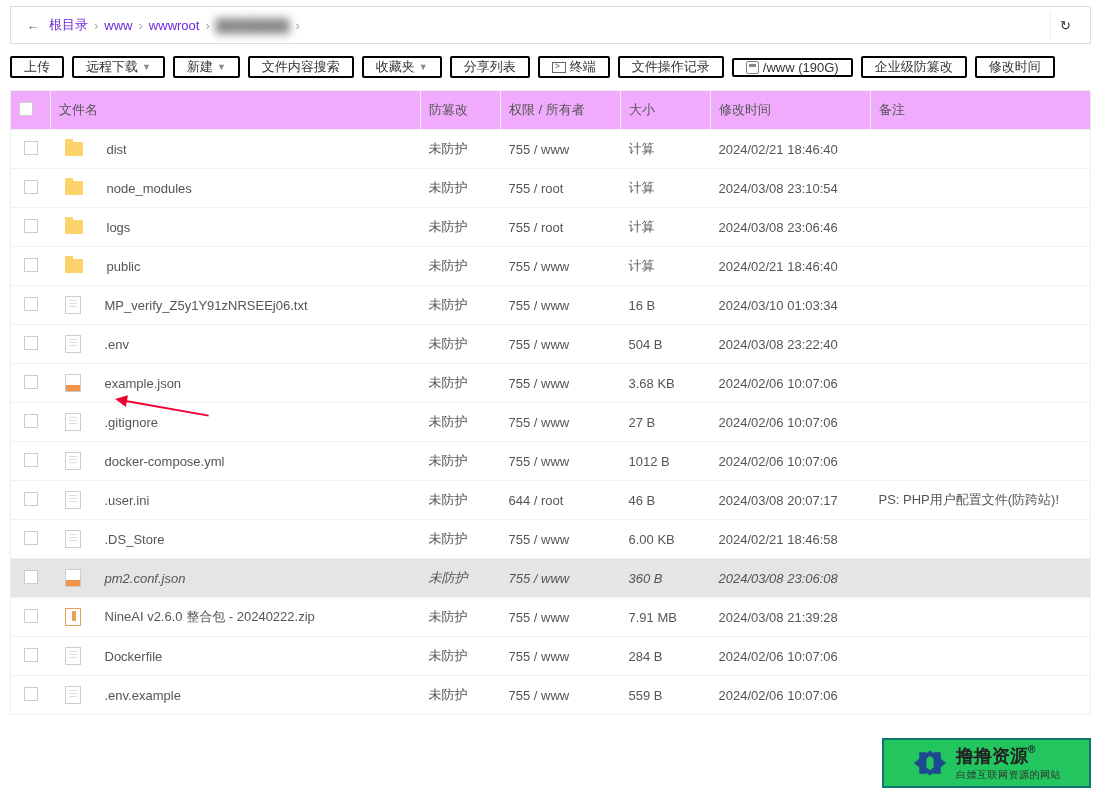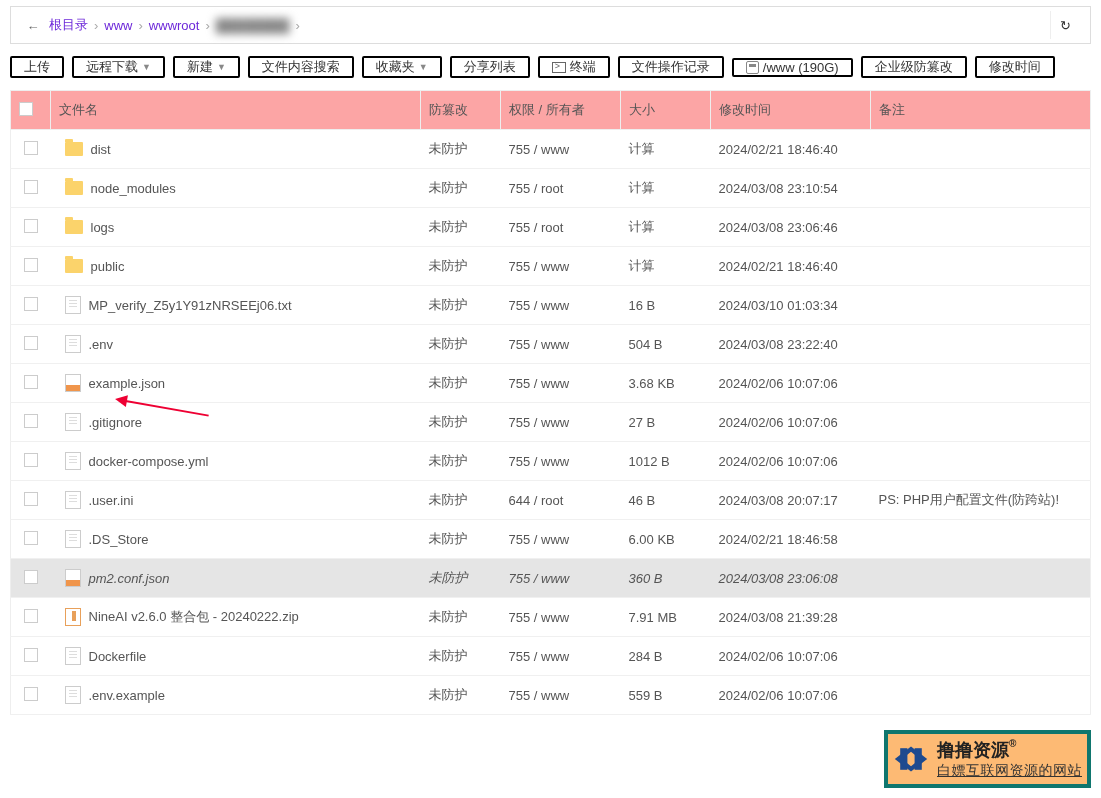--- a/index.html
+++ b/index.html
@@ -9,51 +9,51 @@
 .breadcrumb-bar .crumb { color: #6d28d9; padding: 0 4px; cursor: pointer; }
 .breadcrumb-bar .sep { color: #aaa; padding: 0 2px; }
 .breadcrumb-bar .blur { filter: blur(4px); color: #888; }
 .breadcrumb-bar .refresh { margin-left: auto; width: 30px; text-align: center; cursor: pointer; border-left: 1px solid #eee; height: 100%; display: flex; align-items: center; justify-content: center; }
 .toolbar { display: flex; gap: 8px; padding: 6px 10px; flex-wrap: wrap; align-items: center; }
 .btn { border: 2px solid #000000; background: #fff; padding: 0 12px; font-size: 13px; color: #333; cursor: pointer; display: inline-flex; align-items: center; gap: 4px; white-space: nowrap; border-radius: 2px; }
 .btn .caret { font-size: 9px; color: #888; }
 .btn .disk-icon { width: 13px; height: 13px; border: 1px solid #888; border-radius: 2px; display: inline-block; position: relative; }
 .btn .disk-icon::after { content: ""; position: absolute; top: 2px; left: 2px; right: 2px; height: 3px; background: #888; }
 .table { width: calc(100% - 20px); margin: 6px 10px 0 10px; border-collapse: collapse; border: 1px solid #eee; }
-.table th { text-align: left; font-weight: normal; color: #555; background: #fca5a5; padding: 10px 8px; border-bottom: 1px solid #eee; border-left: 1px solid #eee; font-size: 13px; }
+.table th { text-align: left; font-weight: normal; color: #555; background: #f0abfc; padding: 10px 8px; border-bottom: 1px solid #eee; border-left: 1px solid #eee; font-size: 13px; }
 .table th:first-child { border-left: none; }
 .table td { padding: 10px 8px; border-bottom: 1px solid #f0f0f0; font-size: 13px; color: #555; }
 .table tr.row-hover { background: #e5e5e5; font-style: italic; }
 .col-check { width: 40px; text-align: center; }
 .col-name { width: 370px; }
 .col-prot { width: 80px; }
 .col-perm { width: 120px; }
 .col-size { width: 90px; }
 .col-time { width: 160px; }
 .chk { width: 14px; height: 14px; border: 1px solid #ccc; display: inline-block; background: #fff; }
-.file-cell { display: flex; align-items: center; gap: 8px; padding-left: 6px; }
+.file-cell { display: flex; align-items: center; gap: 24px; padding-left: 6px; }
 .icon-folder { width: 18px; height: 14px; background: #fbd36b; border-radius: 1px; position: relative; display: inline-block; }
 .icon-folder::before { content: ""; position: absolute; top: -3px; left: 0; width: 8px; height: 3px; background: #fbd36b; border-radius: 1px 1px 0 0; }
 .icon-file { width: 16px; height: 18px; border: 1px solid #ccc; background: #fff; position: relative; display: inline-block; }
 .icon-file::before { content: ""; position: absolute; top: 3px; left: 3px; right: 3px; height: 1px; background: #ddd; box-shadow: 0 3px 0 #ddd, 0 6px 0 #ddd; }
 .icon-json { width: 16px; height: 18px; border: 1px solid #ccc; background: #fff; position: relative; display: inline-block; }
 .icon-json::after { content: ""; position: absolute; bottom: 0; left: 0; right: 0; height: 6px; background: #f0954b; }
 .icon-zip { width: 16px; height: 18px; border: 1px solid #e8a05a; background: #fff; position: relative; display: inline-block; }
 .icon-zip::after { content: ""; position: absolute; top: 2px; left: 6px; width: 4px; height: 10px; background: #e8a05a; }
 .size-calc { color: #20a53a; cursor: pointer; }
 .arrow { position: absolute; left: 120px; top: 399px; pointer-events: none; }
 .arrow-line { width: 90px; height: 2px; background: #e03; transform: rotate(10deg); transform-origin: left center; }
 .arrow-head { position: absolute; left: -5px; top: -5px; width: 0; height: 0; border-right: 12px solid #e03; border-top: 6px solid transparent; border-bottom: 6px solid transparent; transform: rotate(10deg); }
-.watermark { position: fixed; right: 10px; bottom: 10px; background: #fdba74; border: 4px solid #0f766e; padding: 4px 5px; display: flex; align-items: center; gap: 8px; }
+.watermark { position: fixed; right: 10px; bottom: 10px; background: #22c55e; border: 2px solid #0f766e; padding: 4px 28px; display: flex; align-items: center; gap: 8px; }
 .watermark .logo { width: 36px; height: 30px; position: relative; }
 .watermark .logo svg { width: 100%; height: 100%; }
 .watermark .txt { display: flex; flex-direction: column; }
 .watermark .t1 { font-size: 18px; font-weight: bold; color: #222; }
 .watermark .t1 sup { font-size: 10px; vertical-align: top; }
-.watermark .t2 { font-size: 14px; color: #333; letter-spacing: 0.5px; text-decoration: underline; }
+.watermark .t2 { font-size: 10px; color: #333; letter-spacing: 0.5px; }
 .terminal-icon { width: 14px; height: 11px; border: 1px solid #666; display: inline-block; position: relative; }
 .terminal-icon::after { content: ">"; position: absolute; top: -2px; left: 2px; font-size: 9px; color: #666; }
 #files-body { position: relative; }
 </style>
 </head>
 <body>
 
 <div class="breadcrumb-bar">
   <span class="back">←</span>
   <span class="crumb">根目录</span>

